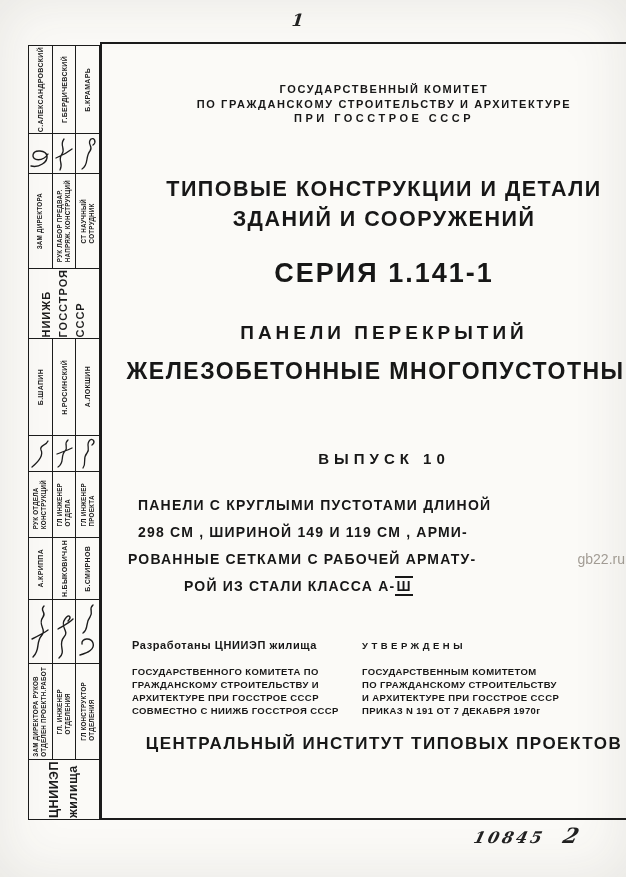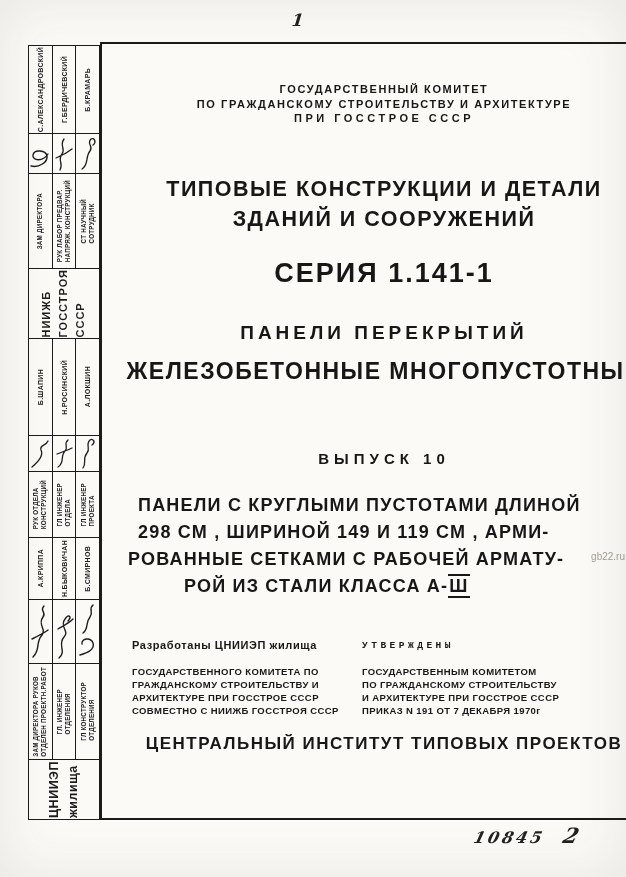--- a/index.html
+++ b/index.html
@@ -24,53 +24,53 @@
     position:absolute;
     font-family:"DejaVu Serif",serif;
     font-style:italic;font-weight:bold;
     color:#222;
   }
   .page-num-top{left:292px;top:10px;font-size:17px;transform:skewX(-6deg);}
   .doc-num{left:474px;top:828px;font-size:16px;letter-spacing:3px;transform:skewX(-14deg);}
   .sheet-num{left:564px;top:823px;font-size:21px;transform:skewX(-16deg);}
   .watermark{
     position:absolute;right:1px;top:551px;
-    font-size:10px;font-style:normal;font-weight:normal;
+    font-size:14px;font-style:normal;font-weight:normal;
     color:#a49e96;font-family:"Liberation Sans",sans-serif;
   }
   
   .frame{
     position:absolute;left:100px;top:42px;width:568px;height:778px;
     border:2.5px solid #1b1b1b;box-sizing:border-box;background:transparent;
   }
   .cblock{position:absolute;left:0;width:100%;text-align:center;font-weight:bold;white-space:nowrap;}
   .hdr{top:38px;font-size:11px;line-height:14.5px;letter-spacing:1.6px;}
   .hdr .l3{letter-spacing:3.5px;}
   .title{top:130px;font-size:21.5px;line-height:30px;letter-spacing:1.5px;}
   .series{top:214px;font-size:27px;letter-spacing:2px;}
   .subject1{top:278px;font-size:19px;letter-spacing:4px;}
   .subject2{top:314px;font-size:23px;letter-spacing:1.5px;}
   .issue{top:406px;font-size:15px;letter-spacing:5px;}
   .desc{
     position:absolute;left:26px;top:448px;width:450px;
-    font-weight:bold;font-size:18px;line-height:27px;letter-spacing:1.2px;
+    font-weight:bold;font-size:14px;line-height:27px;letter-spacing:1.2px;
     text-align:left;white-space:nowrap;
   }
   .desc .ln1{padding-left:10px;}
   .desc .ln2{padding-left:2px;margin-left:8px;}
   .desc .ln4{padding-left:56px;}
   .roman{border-top:2px solid #171717;border-bottom:2px solid #171717;padding:0 1px;}
   .col{
     position:absolute;top:582px;font-weight:bold;font-size:9.5px;line-height:13px;
     letter-spacing:.4px;text-align:left;white-space:pre-line;
   }
   .col-dev{left:30px;width:224px;}
   .col-dev .first{font-size:11px;letter-spacing:.6px;}
   .col-app{left:260px;width:228px;}
-  .col-app .first{letter-spacing:3.5px;font-family:Liberation Mono, monospace;}
+  .col-app .first{letter-spacing:3.5px;}
   .institute{top:690px;font-size:17px;letter-spacing:1.5px;}
   .moscow{top:722px;font-size:13px;letter-spacing:3px;font-weight:bold;}
   
   .sidebar{
     position:absolute;left:28px;top:45px;width:72px;height:775px;
     border:1.6px solid #1c1c1c;box-sizing:border-box;
     display:flex;flex-direction:column;background:transparent;
   }
   .srow{display:flex;flex-direction:row;border-bottom:1.4px solid #1c1c1c;box-sizing:border-box;flex:none;}
   .srow:last-child{border-bottom:none;}

